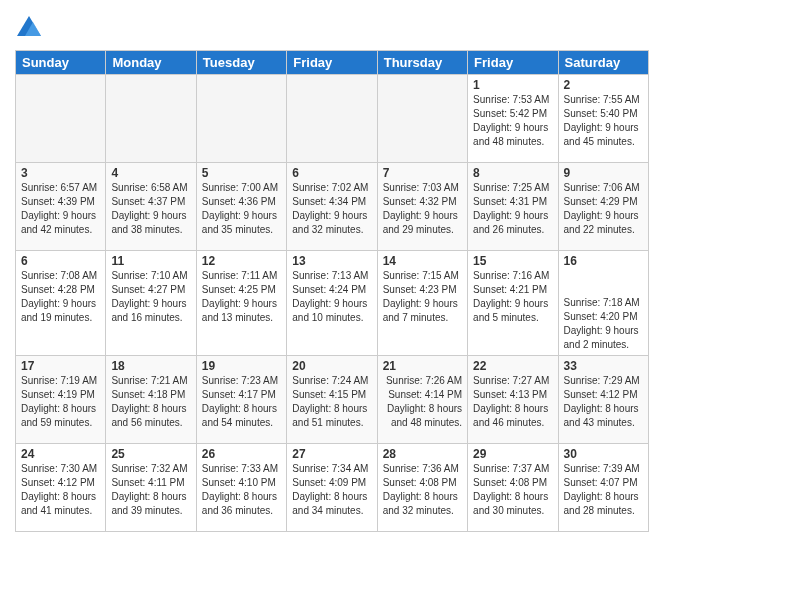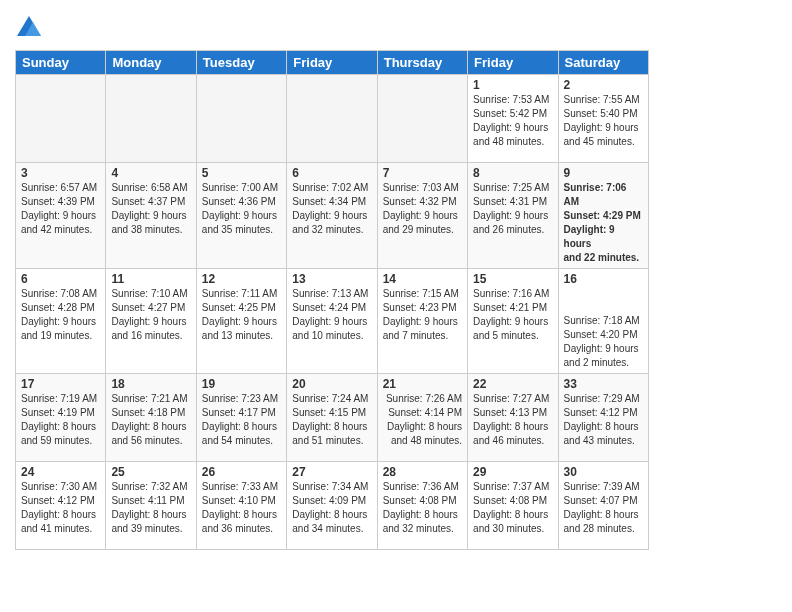--- a/index.html
+++ b/index.html
@@ -192,21 +192,21 @@
           </td>
           <td>
             <span class="day-number">8</span>
             <div class="day-info" style="white-space: pre-line;">Sunrise: 7:25 AM
 Sunset: 4:31 PM
 Daylight: 9 hours
 and 26 minutes.</div>
           </td>
           <td>
             <span class="day-number">9</span>
-            <div class="day-info" style="white-space: pre-line; font-weight: bold;">Sunrise: 7:06 AM
+            <div class="day-info" style="white-space: pre-line;">Sunrise: 7:06 AM
 Sunset: 4:29 PM
 Daylight: 9 hours
 and 22 minutes.</div>
           </td>
         </tr>
         <tr>
           <td>
             <span class="day-number">6</span>
             <div class="day-info" style="white-space: pre-line;">Sunrise: 7:08 AM
 Sunset: 4:28 PM

